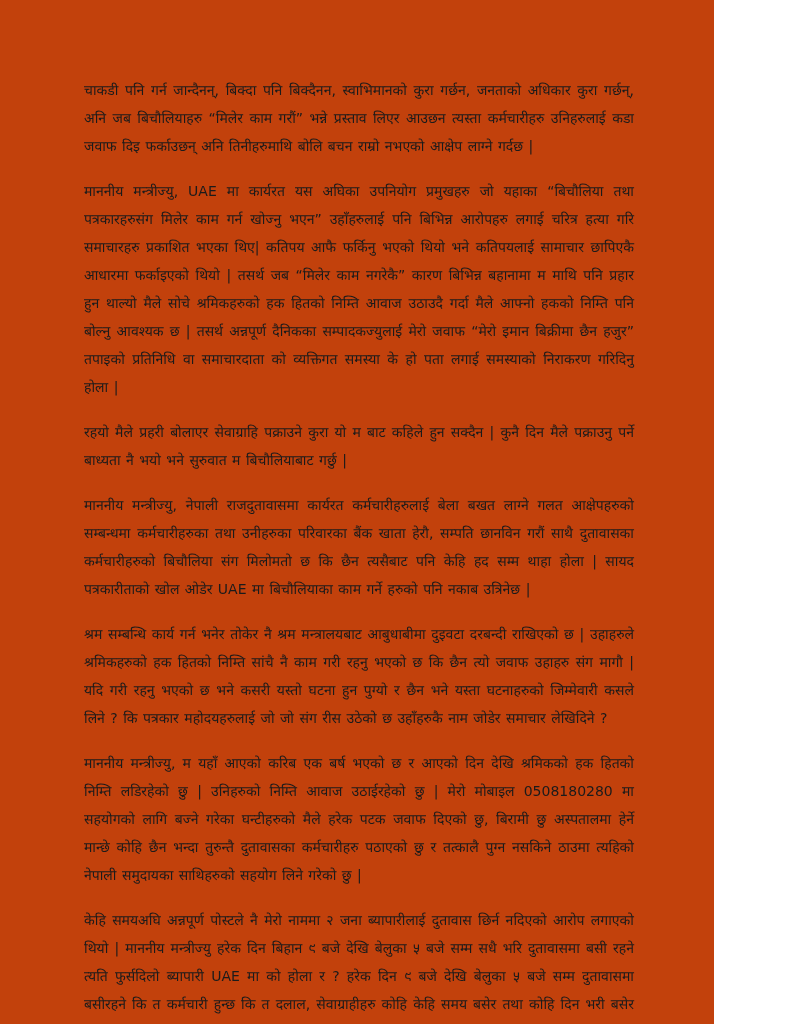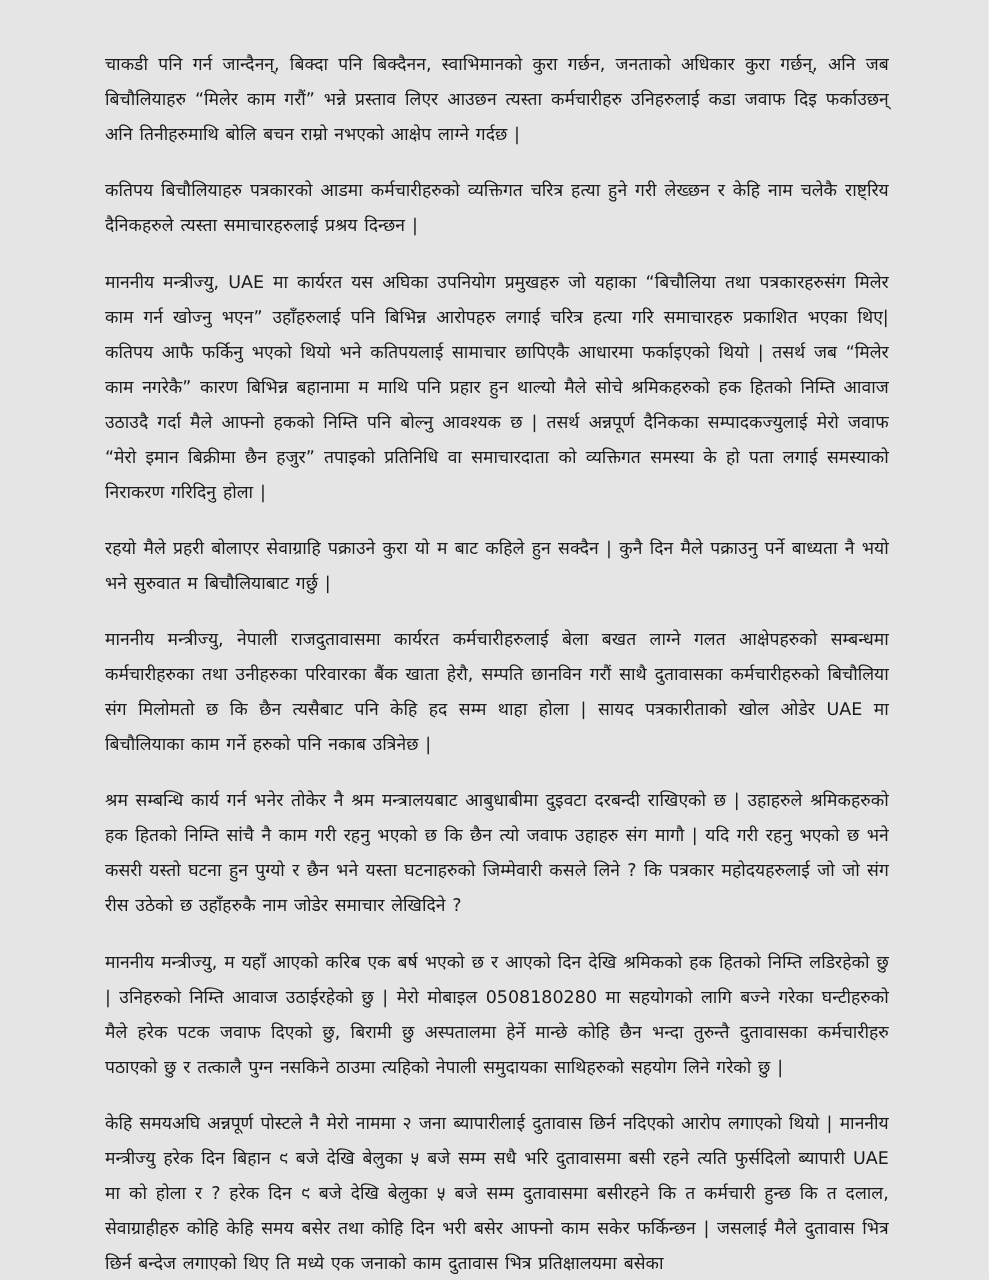--- a/index.html
+++ b/index.html
@@ -7,25 +7,25 @@
     padding: 0;
     background: #ffffff;
   }
   body {
     width: 791px;
     height: 1024px;
     overflow: hidden;
     font-family: "DejaVu Sans", "Liberation Sans", sans-serif;
   }
   .page {
-    width: 791px;
+    width: 714px;
     height: 1024px;
-    background: #e5e5e5;
+    background: #c2410c;
     box-sizing: border-box;
-    padding: 38px 80px 0 84px;
+    padding: 76px 80px 0 84px;
   }
   .doc-body {
     color: #1b1b1b;
   }
   .para {
     margin: 0 0 17px 0;
     font-size: 14px;
     line-height: 28px;
     text-align: justify;
     text-justify: inter-word;
@@ -35,21 +35,20 @@
   .para strong {
     font-weight: normal;
   }
 </style>
 </head>
 <body>
 
 <div class="page">
   <div class="doc-body" style="color: rgb(27, 27, 27);">
       <p class="para"><span>चाकडी पनि गर्न जान्दैनन्, बिक्दा पनि बिक्दैनन, स्वाभिमानको कुरा गर्छन, जनताको अधिकार कुरा गर्छन्, अनि जब बिचौलियाहरु “मिलेर काम गरौं” भन्ने प्रस्ताव लिएर आउछन त्यस्ता कर्मचारीहरु उनिहरुलाई कडा जवाफ दिइ फर्काउछन् अनि तिनीहरुमाथि बोलि बचन राम्रो नभएको आक्षेप लाग्ने गर्दछ |</span></p>
-      <p class="para"><span>कतिपय बिचौलियाहरु पत्रकारको आडमा कर्मचारीहरुको व्यक्तिगत चरित्र हत्या हुने गरी लेख्छन र केहि नाम चलेकै राष्ट्रिय दैनिकहरुले त्यस्ता समाचारहरुलाई प्रश्रय दिन्छन |</span></p>
       <p class="para"><span>माननीय मन्त्रीज्यु, UAE मा कार्यरत यस अघिका उपनियोग प्रमुखहरु जो यहाका “बिचौलिया तथा पत्रकारहरुसंग मिलेर काम गर्न खोज्नु भएन” उहाँहरुलाई पनि बिभिन्न आरोपहरु लगाई चरित्र हत्या गरि समाचारहरु प्रकाशित भएका थिए| कतिपय आफै फर्किनु भएको थियो भने कतिपयलाई सामाचार छापिएकै आधारमा फर्काइएको थियो | तसर्थ जब “मिलेर काम नगरेकै” कारण बिभिन्न बहानामा म माथि पनि प्रहार हुन थाल्यो मैले सोचे श्रमिकहरुको हक हितको निम्ति आवाज उठाउदै गर्दा मैले आफ्नो हकको निम्ति पनि बोल्नु आवश्यक छ | तसर्थ अन्नपूर्ण दैनिकका सम्पादकज्युलाई मेरो जवाफ </span><strong>“मेरो इमान बिक्रीमा छैन हजुर”</strong><span> तपाइको प्रतिनिधि वा समाचारदाता को व्यक्तिगत समस्या के हो पता लगाई समस्याको निराकरण गरिदिनु होला |</span></p>
       <p class="para"><span>रहयो मैले प्रहरी बोलाएर सेवाग्राहि पक्राउने कुरा यो म बाट कहिले हुन सक्दैन | कुनै दिन मैले पक्राउनु पर्ने बाध्यता नै भयो भने सुरुवात म बिचौलियाबाट गर्छु |</span></p>
       <p class="para"><span>माननीय मन्त्रीज्यु, नेपाली राजदुतावासमा कार्यरत कर्मचारीहरुलाई बेला बखत लाग्ने गलत आक्षेपहरुको सम्बन्धमा कर्मचारीहरुका तथा उनीहरुका परिवारका बैंक खाता हेरौ, सम्पति छानविन गरौं साथै दुतावासका कर्मचारीहरुको बिचौलिया संग मिलोमतो छ कि छैन त्यसैबाट पनि केहि हद सम्म थाहा होला | सायद पत्रकारीताको खोल ओडेर UAE मा बिचौलियाका काम गर्ने हरुको पनि नकाब उत्रिनेछ |</span></p>
       <p class="para"><span>श्रम सम्बन्धि कार्य गर्न भनेर तोकेर नै श्रम मन्त्रालयबाट आबुधाबीमा दुइवटा दरबन्दी राखिएको छ | उहाहरुले श्रमिकहरुको हक हितको निम्ति सांचै नै काम गरी रहनु भएको छ कि छैन त्यो जवाफ उहाहरु संग मागौ | यदि गरी रहनु भएको छ भने कसरी यस्तो घटना हुन पुग्यो र छैन भने यस्ता घटनाहरुको जिम्मेवारी कसले लिने ? कि पत्रकार महोदयहरुलाई जो जो संग रीस उठेको छ उहाँहरुकै नाम जोडेर समाचार लेखिदिने ?</span></p>
       <p class="para"><span>माननीय मन्त्रीज्यु, म यहाँ आएको करिब एक बर्ष भएको छ र आएको दिन देखि श्रमिकको हक हितको निम्ति लडिरहेको छु | उनिहरुको निम्ति आवाज उठाईरहेको छु | मेरो मोबाइल 0508180280 मा सहयोगको लागि बज्ने गरेका घन्टीहरुको मैले हरेक पटक जवाफ दिएको छु, बिरामी छु अस्पतालमा हेर्ने मान्छे कोहि छैन भन्दा तुरुन्तै दुतावासका कर्मचारीहरु पठाएको छु र तत्कालै पुग्न नसकिने ठाउमा त्यहिको नेपाली समुदायका साथिहरुको सहयोग लिने गरेको छु |</span></p>
       <p class="para"><span>केहि समयअघि अन्नपूर्ण पोस्टले नै मेरो नाममा २ जना ब्यापारीलाई दुतावास छिर्न नदिएको आरोप लगाएको थियो | माननीय मन्त्रीज्यु हरेक दिन बिहान ९ बजे देखि बेलुका ५ बजे सम्म सधै भरि दुतावासमा बसी रहने त्यति फुर्सदिलो ब्यापारी UAE मा को होला र ? हरेक दिन ९ बजे देखि बेलुका ५ बजे सम्म दुतावासमा बसीरहने कि त कर्मचारी हुन्छ कि त दलाल, सेवाग्राहीहरु कोहि केहि समय बसेर तथा कोहि दिन भरी बसेर आफ्नो काम सकेर फर्किन्छन | जसलाई मैले दुतावास भित्र छिर्न बन्देज लगाएको थिए ति मध्ये एक जनाको काम दुतावास भित्र प्रतिक्षालयमा बसेका</span></p>
     </div>
 </div>
 
 </body></html>

